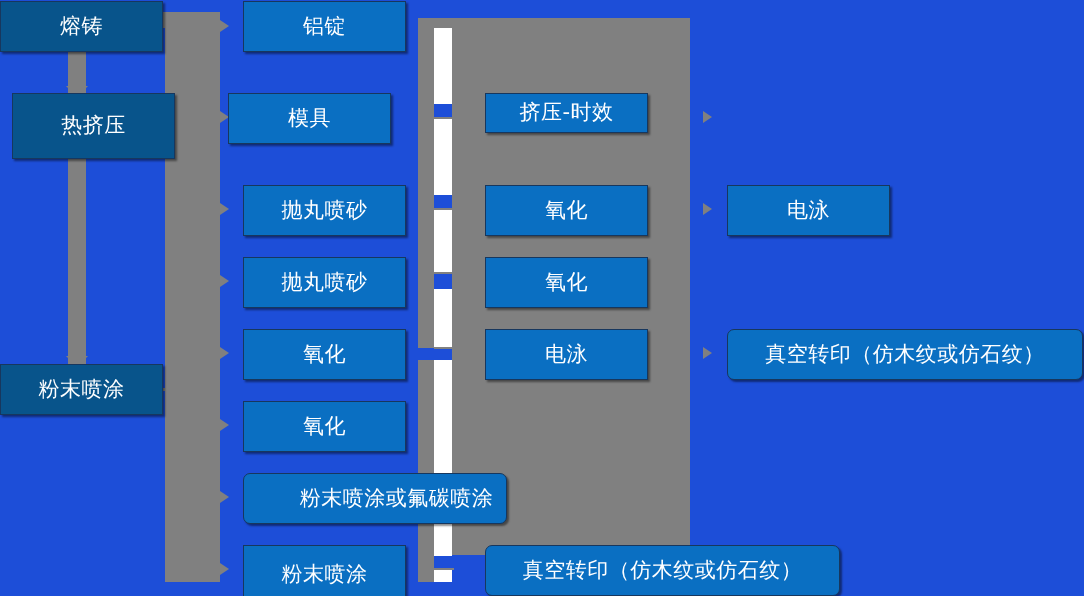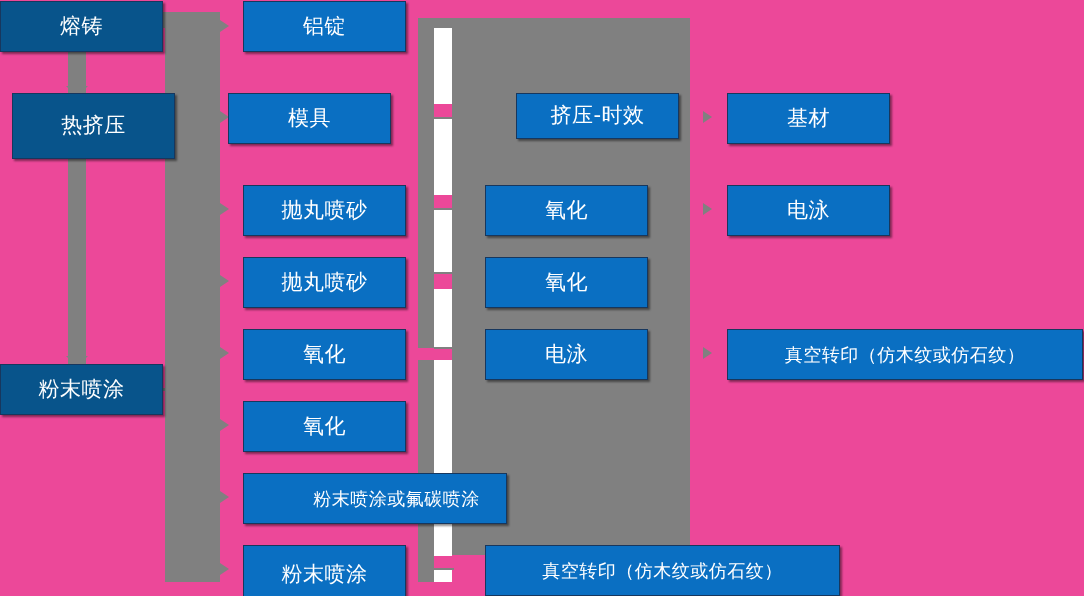--- a/index.html
+++ b/index.html
@@ -7,21 +7,21 @@
     padding: 0;
     background: #ffffff;
   }
   body {
     font-family: "DejaVu Sans", "Liberation Sans", sans-serif;
   }
   #canvas {
     position: relative;
     width: 1084px;
     height: 596px;
-    background: #ec4899;
+    background: #1d4ed8;
     overflow: hidden;
   }
 
   
   .band {
     position: absolute;
     background: #808080;
   }
   .band-layer {
     position: absolute;
@@ -60,21 +60,22 @@
   }
   .box.dark {
     background: #0B5394;
     background-color: #08548B;
   }
   .box.bright {
     background: #0A6DBE;
     background-color: #0A6FC2;
   }
   .box.wide-label {
-    font-size: 18px;
+    font-size: 21px;
+    border-radius: 7px;
   }
 
   .arrow-sm {
     position: absolute;
     width: 0; height: 0;
     border-top: 6px solid transparent;
     border-bottom: 6px solid transparent;
     border-left: 9px solid #808080;
     z-index: 2;
   }
@@ -163,39 +164,36 @@
   <div class="box bright" style="left:243px; top:401px; width:163px; height:51px;">
     <span>氧化</span>
   </div>
   <div class="box bright wide-label" style="left:243px; top:473px; width:264px; height:51px;padding-left:43px;">
     <span>粉末喷涂或氟碳喷涂</span>
   </div>
   <div class="box bright" style="left:243px; top:545px; width:163px; height:60px;">
     <span>粉末喷涂</span>
   </div>
 
-  <div class="box bright" style="left:485px; top:93px; width:163px; height:46px;margin-left:31px;">
+  <div class="box bright" style="left:485px; top:93px; width:163px; height:40px;">
     <span>挤压-时效</span>
   </div>
   <div class="box bright" style="left:485px; top:185px; width:163px; height:51px;">
     <span>氧化</span>
   </div>
   <div class="box bright" style="left:485px; top:257px; width:163px; height:51px;">
     <span>氧化</span>
   </div>
   <div class="box bright" style="left:485px; top:329px; width:163px; height:51px;">
     <span>电泳</span>
   </div>
   <div class="box bright wide-label" style="left:485px; top:545px; width:355px; height:51px;">
     <span>真空转印（仿木纹或仿石纹）</span>
   </div>
 
-  <div class="box bright" style="left:727px; top:93px; width:163px; height:51px;">
-    <span>基材</span>
-  </div>
   <div class="box bright" style="left:727px; top:185px; width:163px; height:51px;">
     <span>电泳</span>
   </div>
   <div class="box bright wide-label" style="left:727px; top:329px; width:356px; height:51px;">
     <span>真空转印（仿木纹或仿石纹）</span>
   </div>
 
 </div>
 
 </body></html>

